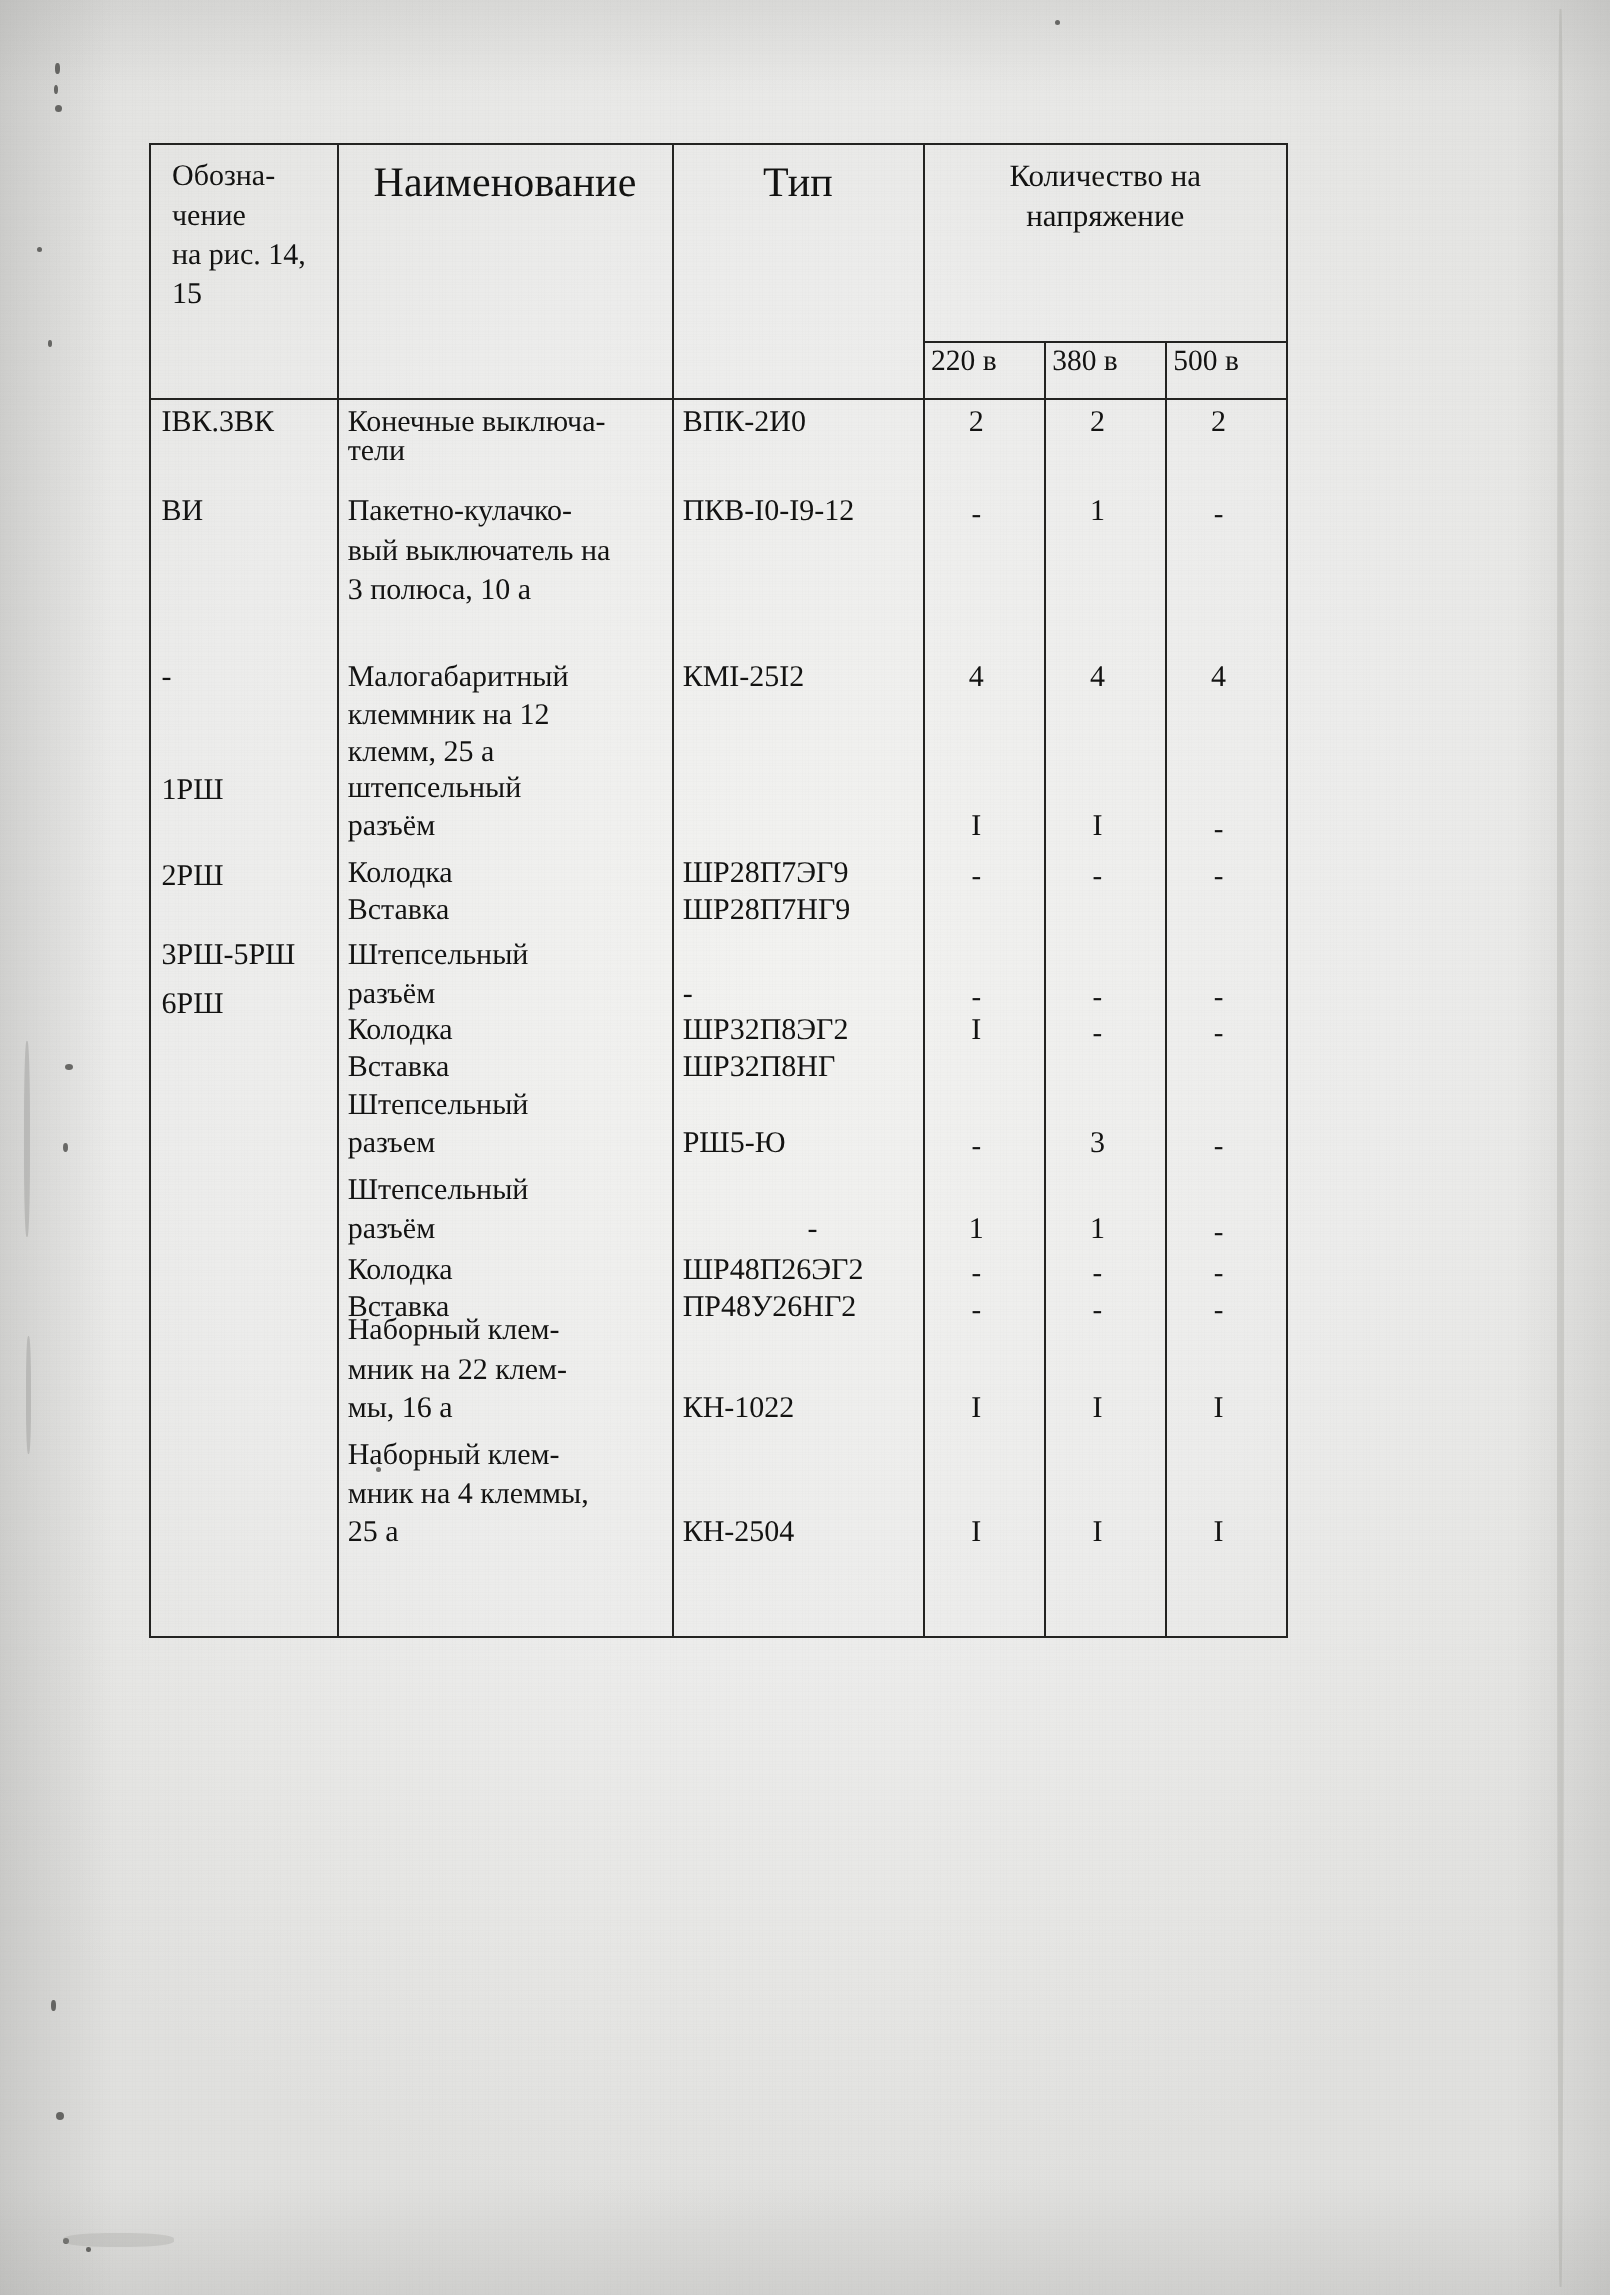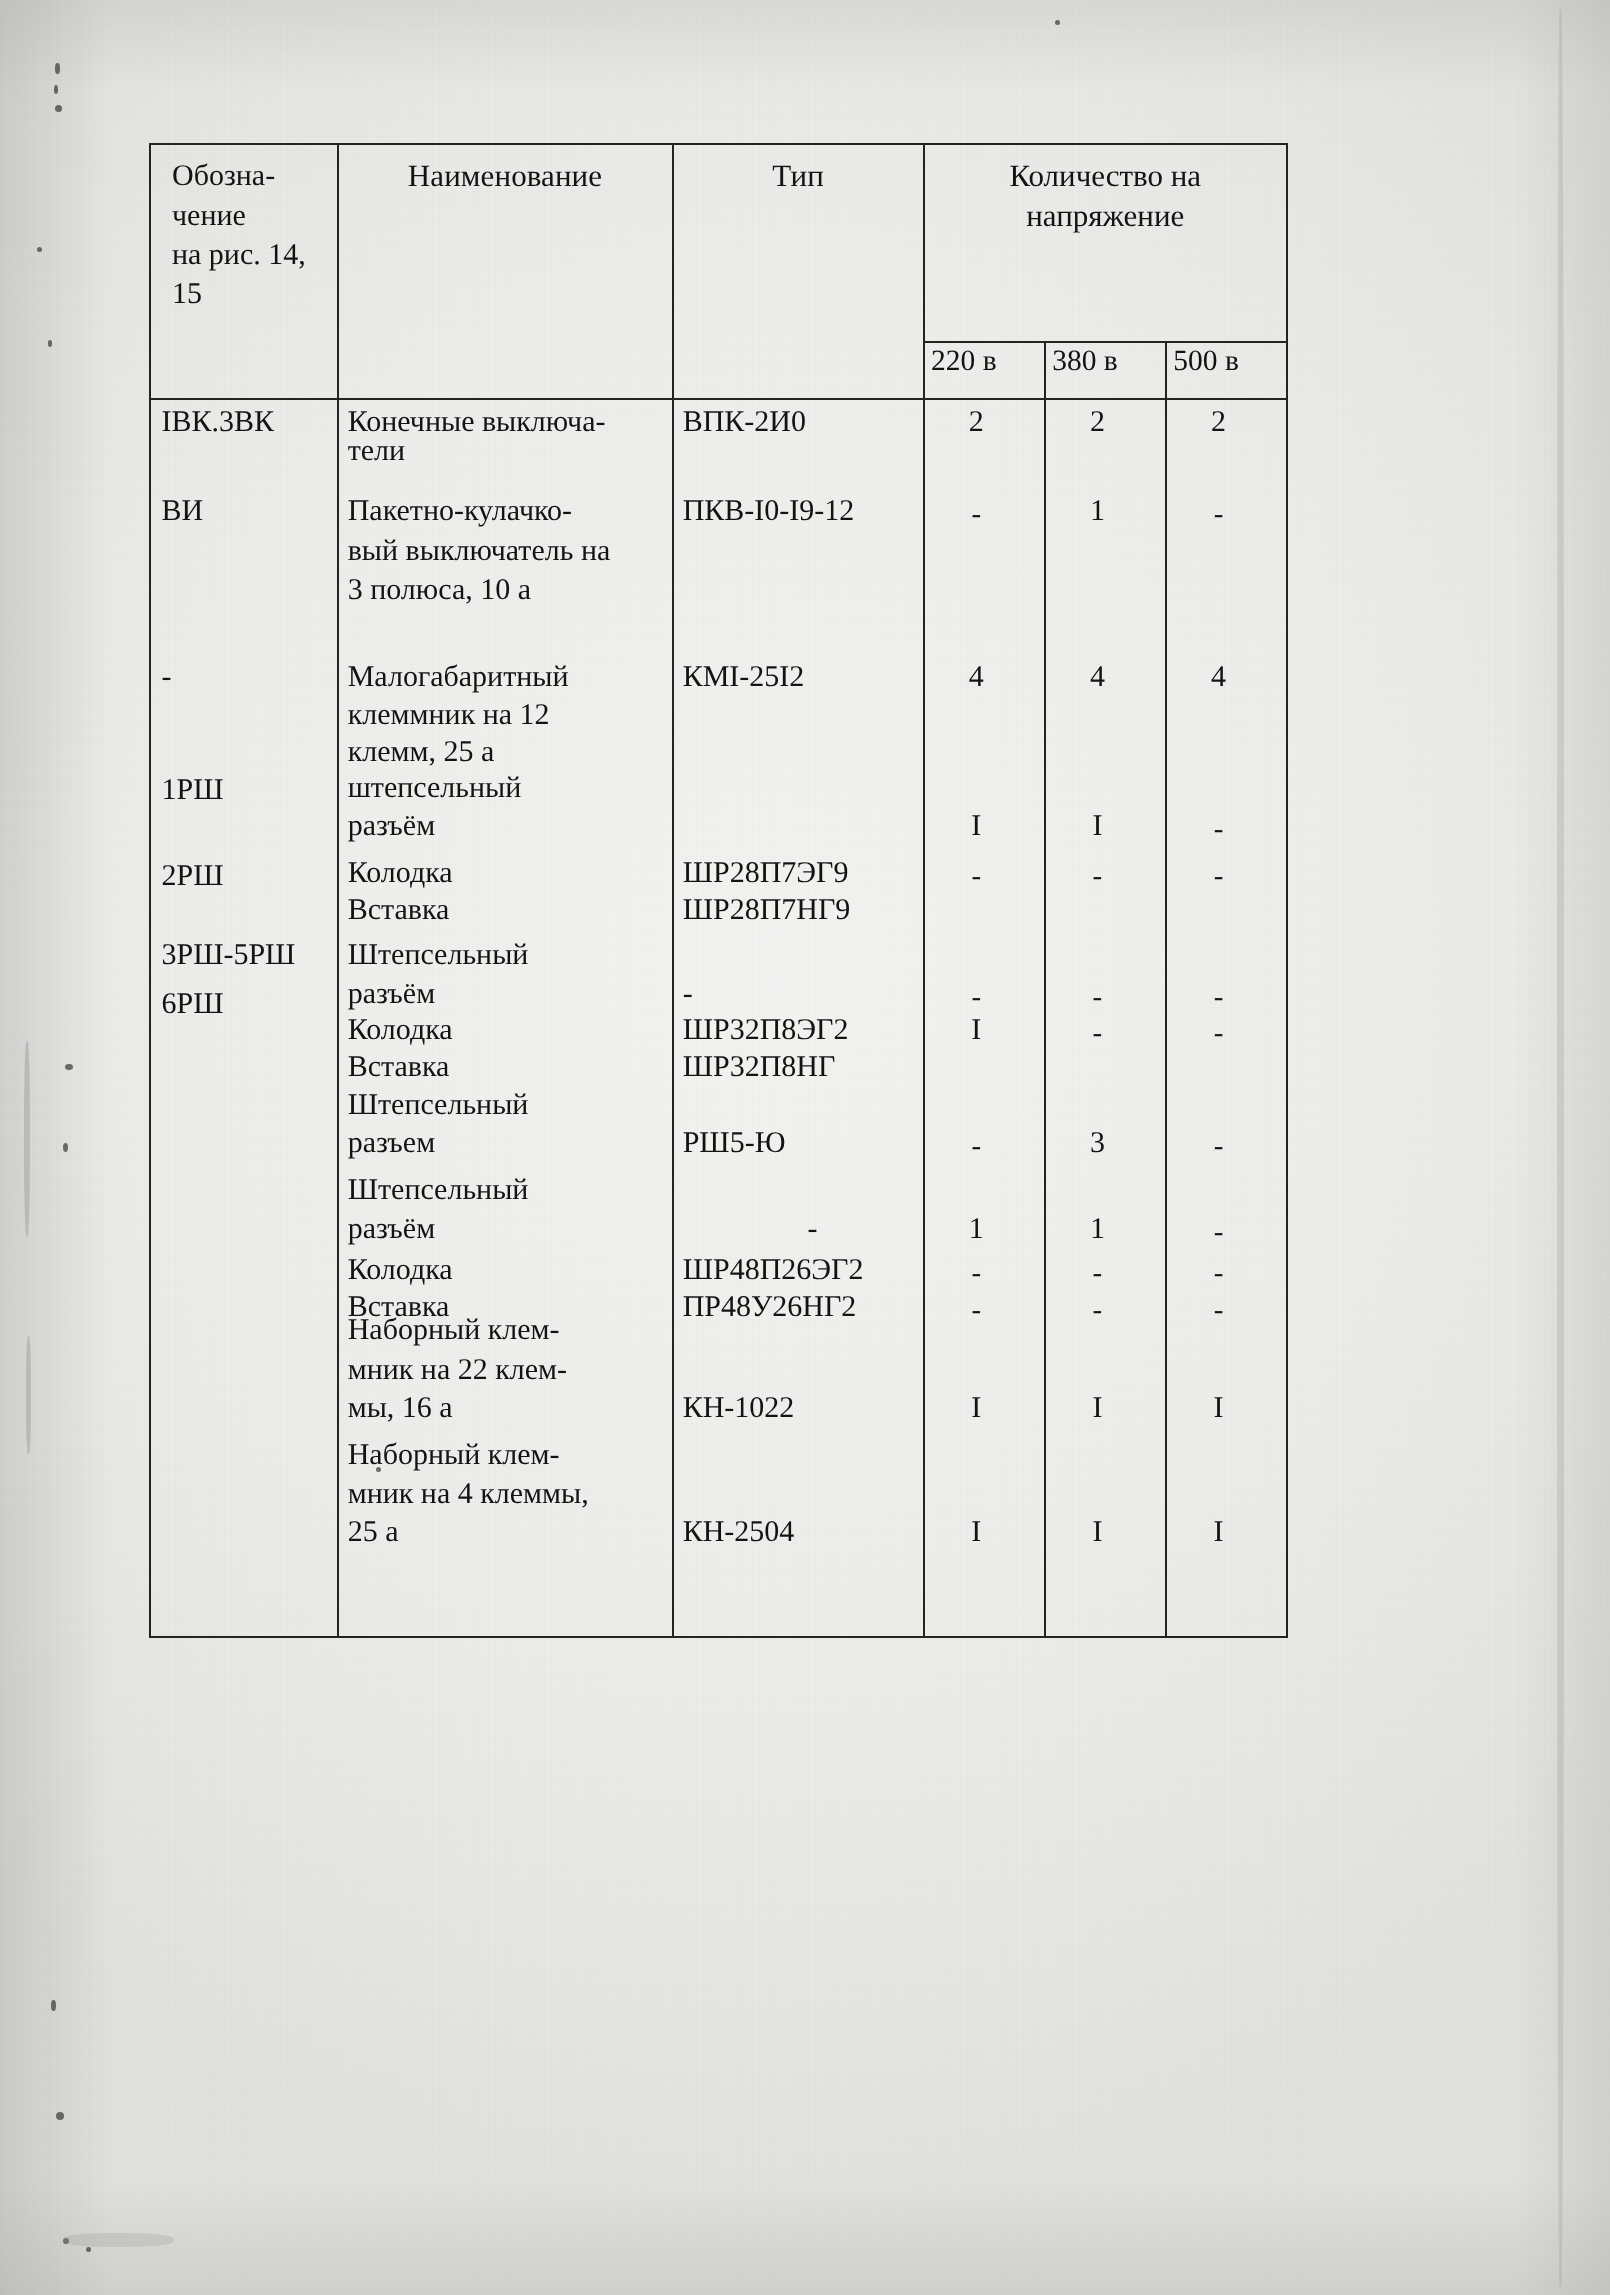--- a/index.html
+++ b/index.html
@@ -81,21 +81,21 @@
   .c-desig   { width: 175px; border-radius: 30px; }
   .c-name    { width: 333px; }
   .c-type    { width: 249px; }
   .c-v220    { width: 128px; }
   .c-v380    { width: 128px; }
   .c-v500    { width: 126px; }
 
   
   .hd {
     text-align: center;
-    font-size: 31px;
+    font-size: 42px;
     line-height: 1.30;
     letter-spacing: 0.1px;
   }
   .hd-left {
     text-align: left;
     padding: 10.5px 0 0 10.5px !important;
     font-size: 31px;
     line-height: 1.30;
   }
   .hd-center-pad { padding-top: 10.5px !important; }

